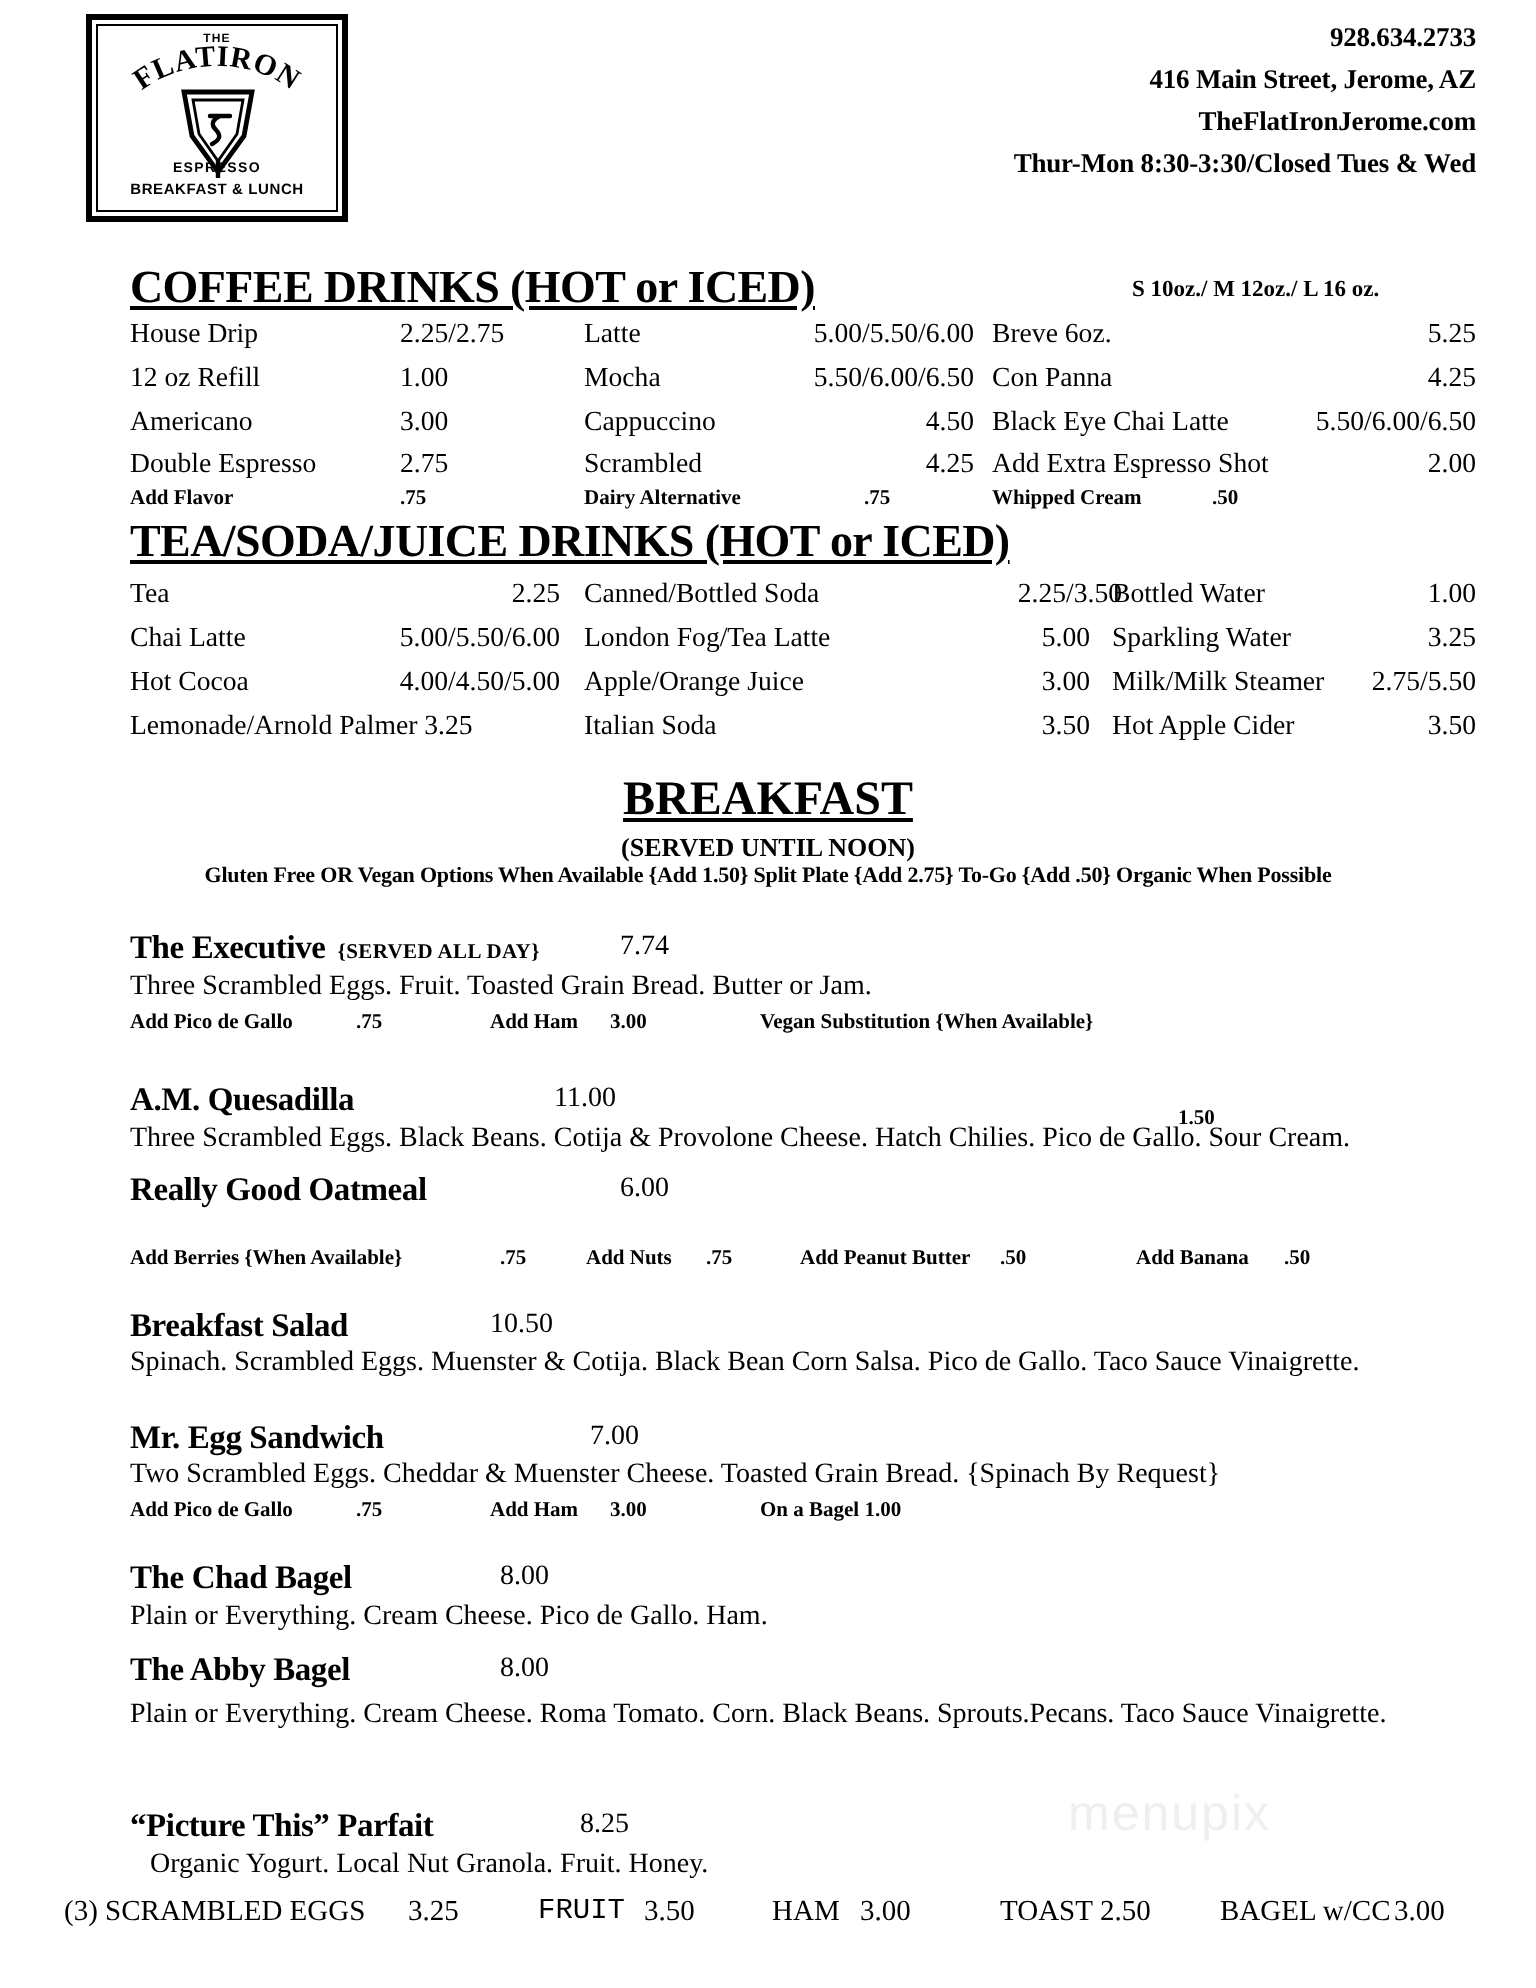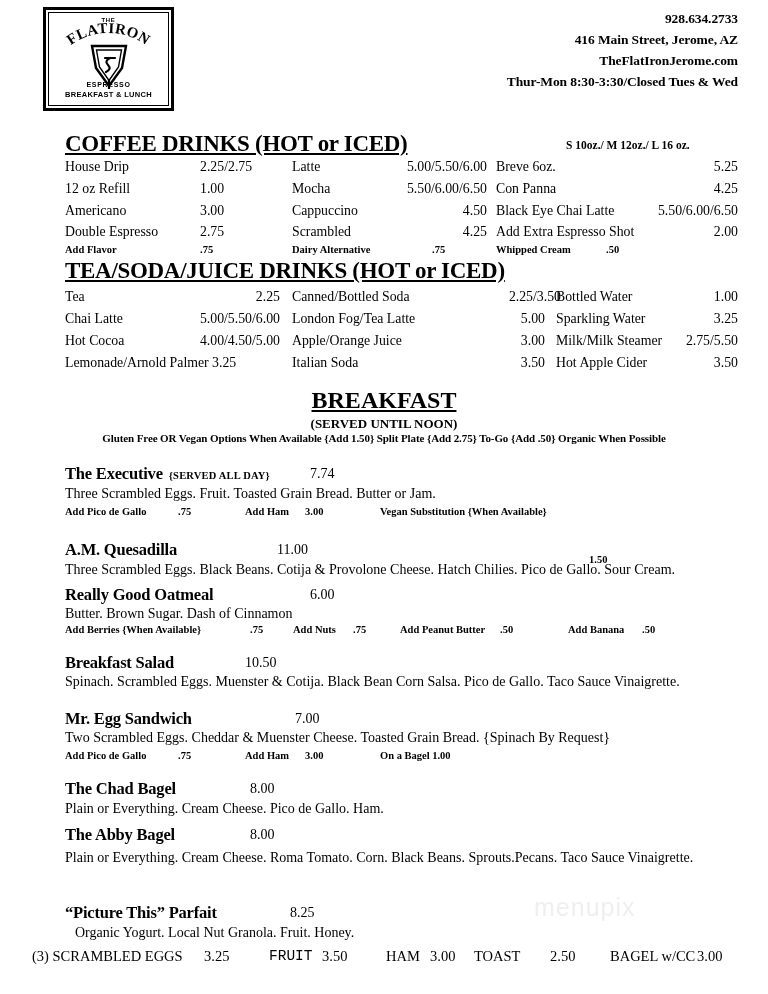--- a/index.html
+++ b/index.html
@@ -328,21 +328,20 @@
   <div class="item" style="top:540px;">
     <span class="item-name">A.M. Quesadilla</span>
   </div>
   <div class="item-price" style="left:277px; top:542px;">11.00</div>
   <div class="item-desc" style="left:65px; top:562px;">Three Scrambled Eggs. Black Beans. Cotija &amp; Provolone Cheese. Hatch Chilies. Pico de Gallo. Sour Cream.</div>
 
   <div class="item" style="top:585px;">
     <span class="item-name">Really Good Oatmeal</span>
   </div>
   <div class="item-price" style="left:297px; top:587px;margin-left:13px;">6.00</div>
-  <div class="item-desc" style="left:65px; top:606px;">Butter. Brown Sugar. Dash of Cinnamon</div>
   <div class="addons" style="left:65px; top:624px;">
     <span class="addon" style="left:0;">Add Berries {When Available}</span>
     <span class="addon" style="left:185px;">.75</span>
     <span class="addon" style="left:228px;">Add Nuts</span>
     <span class="addon" style="left:288px;">.75</span>
     <span class="addon" style="left:335px;">Add Peanut Butter</span>
     <span class="addon" style="left:435px;">.50</span>
     <span class="addon" style="left:503px;">Add Banana</span>
     <span class="addon" style="left:577px;">.50</span>
   </div>
@@ -384,21 +383,21 @@
   <div class="item-price" style="left:290px; top:905px;">8.25</div>
   <div class="item-desc" style="left:75px; top:925px;">Organic Yogurt. Local Nut Granola. Fruit. Honey.</div>
 
   <div class="sides" style="left:32px; top:948px;">
     <span class="side" style="left:0;">(3) SCRAMBLED EGGS</span>
     <span class="side" style="left:172px;">3.25</span>
     <span class="side" style="left:237px;font-family:Liberation Mono, monospace;">FRUIT</span>
     <span class="side" style="left:290px;">3.50</span>
     <span class="side" style="left:354px;">HAM</span>
     <span class="side" style="left:398px;">3.00</span>
-    <span class="side" style="left:442px;">TOAST</span>
+    <span class="side" style="left:468px;">TOAST</span>
     <span class="side" style="left:518px;">2.50</span>
     <span class="side" style="left:578px;">BAGEL w/CC</span>
     <span class="side" style="left:665px;">3.00</span>
   </div>
 
   <div class="watermark">menupix</div>
 
 </div>
 
 </body></html>

